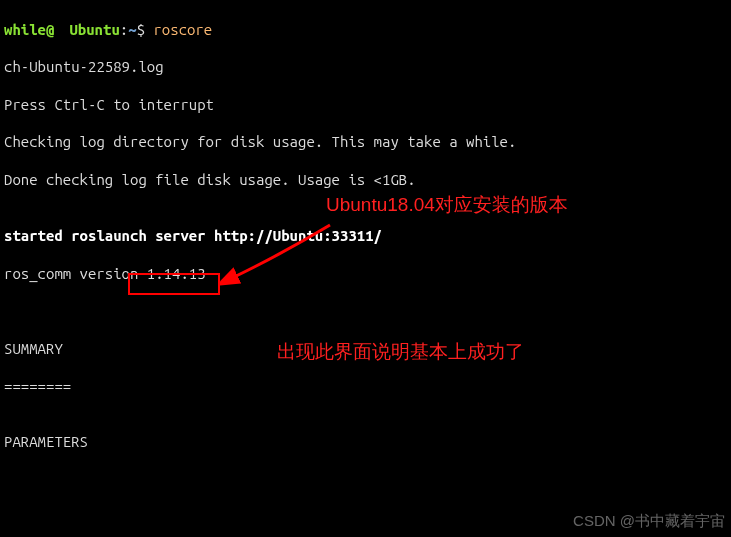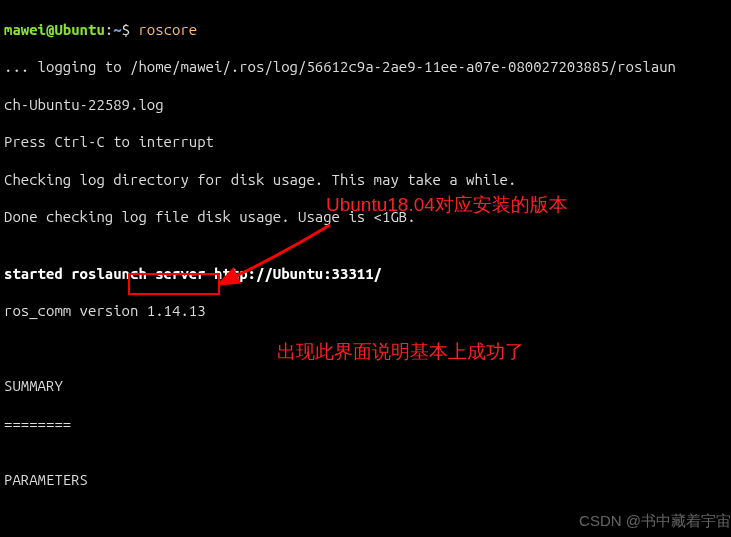--- a/index.html
+++ b/index.html
@@ -12,21 +12,21 @@
       height: 537px;
       position: relative;
       overflow: hidden;
     }
     .terminal {
       padding: 2px 4px;
       color: #ddd;
       white-space: pre;
     }
     .prompt-user { color: #8ae234; font-weight: bold; }
-    .prompt-host { color: #8ae234; font-weight: bold; }
+    .prompt-host { color: #8ae234; font-weight: bold; padding-left: 15px; }
     .prompt-path { color: #729fcf; font-weight: bold; }
     .prompt-sep { color: #ddd; }
     .cmd { color: #fdba74; }
     .bold { font-weight: bold; color: #fff; }
     .line { display: block; }
     .highlight-box {
       position: absolute;
       border: 2px solid #ff0000;
       background: transparent;
       pointer-events: none;
@@ -39,32 +39,31 @@
       line-height: 1.3;
       white-space: nowrap;
     }
     .arrow {
       position: absolute;
       pointer-events: none;
     }
     .watermark {
       position: absolute;
       bottom: 6px;
-      right: 0;
+      right: 6px;
       color: rgba(220,220,220,0.45);
       font-family: "Microsoft YaHei", sans-serif;
       font-size: 15px;
     }
   </style>
 </head>
 <body>
 
 <div class="terminal">
-<span class="line"><span class="prompt-user">mawei</span><span class="prompt-user">@</span><span class="prompt-host">Ubuntu</span><span class="prompt-sep">:</span><span class="prompt-path">~</span><span class="prompt-sep">$</span> <span class="cmd">roscore</span></span>
-<span class="line">... logging to /home/mawei/.ros/log/56612c9a-2ae9-11ee-a07e-080027203885/roslaun</span>
+<span class="line"><span class="prompt-user">while</span><span class="prompt-user">@</span><span class="prompt-host">Ubuntu</span><span class="prompt-sep">:</span><span class="prompt-path">~</span><span class="prompt-sep">$</span> <span class="cmd">roscore</span></span>
 <span class="line">ch-Ubuntu-22589.log</span>
 <span class="line">Press Ctrl-C to interrupt</span>
 <span class="line">Checking log directory for disk usage. This may take a while.</span>
 <span class="line">Done checking log file disk usage. Usage is &lt;1GB.</span>
 <span class="line"></span>
 <span class="line bold">started roslaunch server http://Ubuntu:33311/</span>
 <span class="line">ros_comm version 1.14.13</span>
 <span class="line"></span>
 <span class="line"></span>
 <span class="line">SUMMARY</span>

